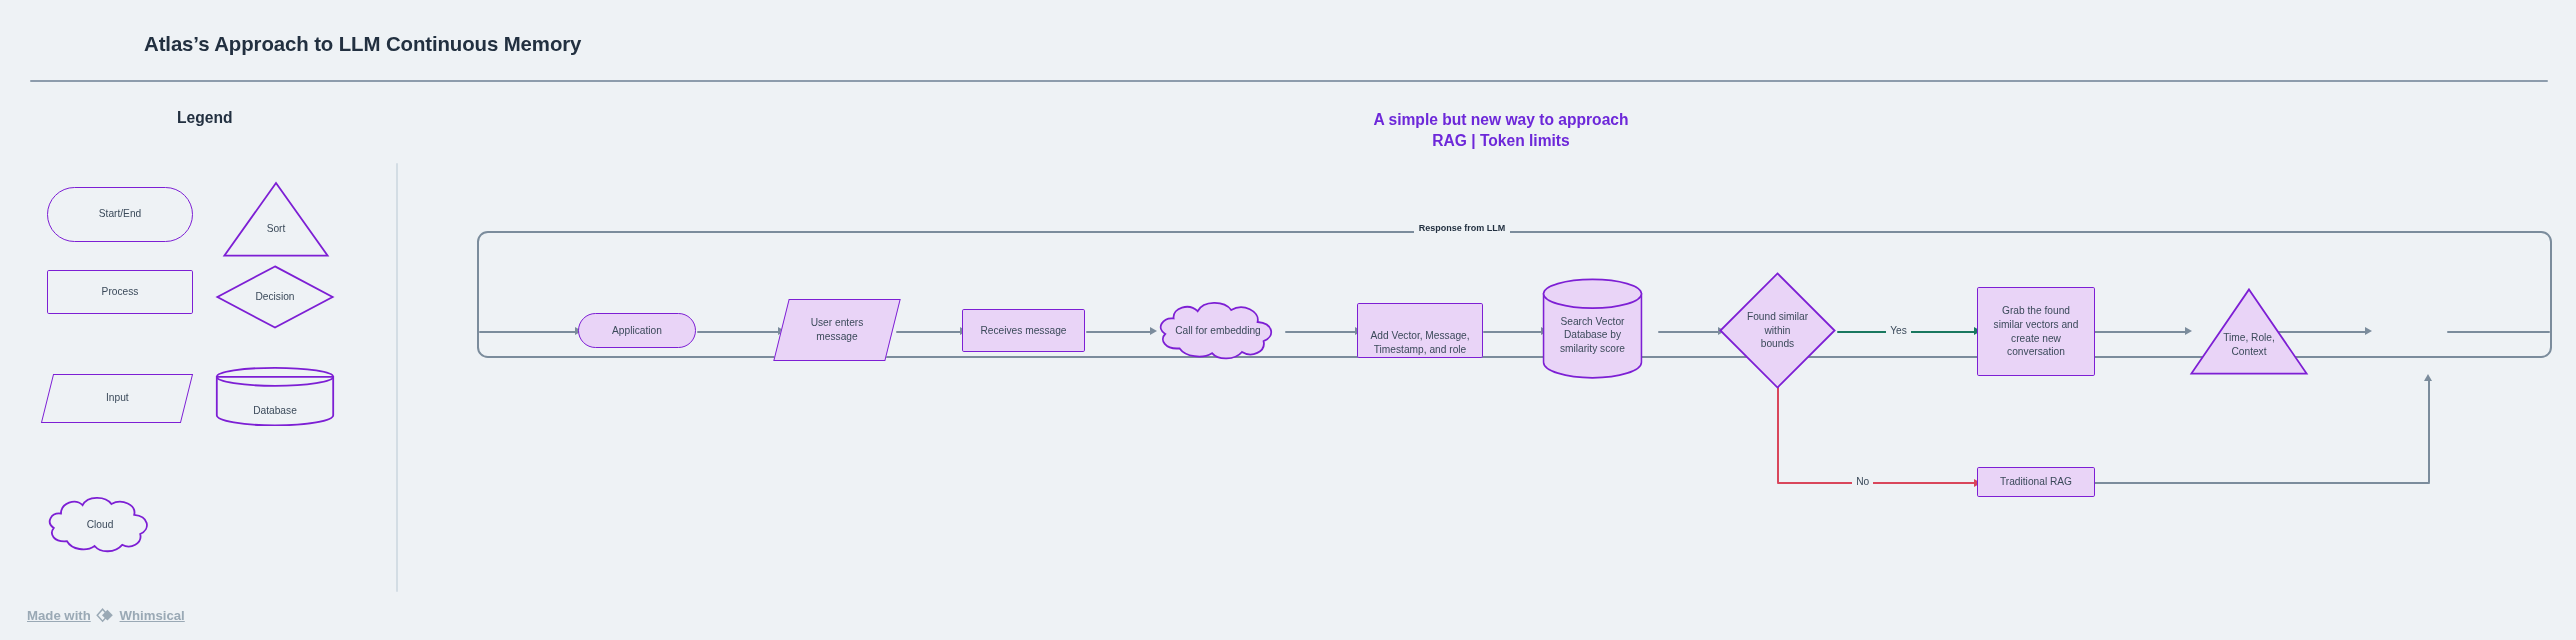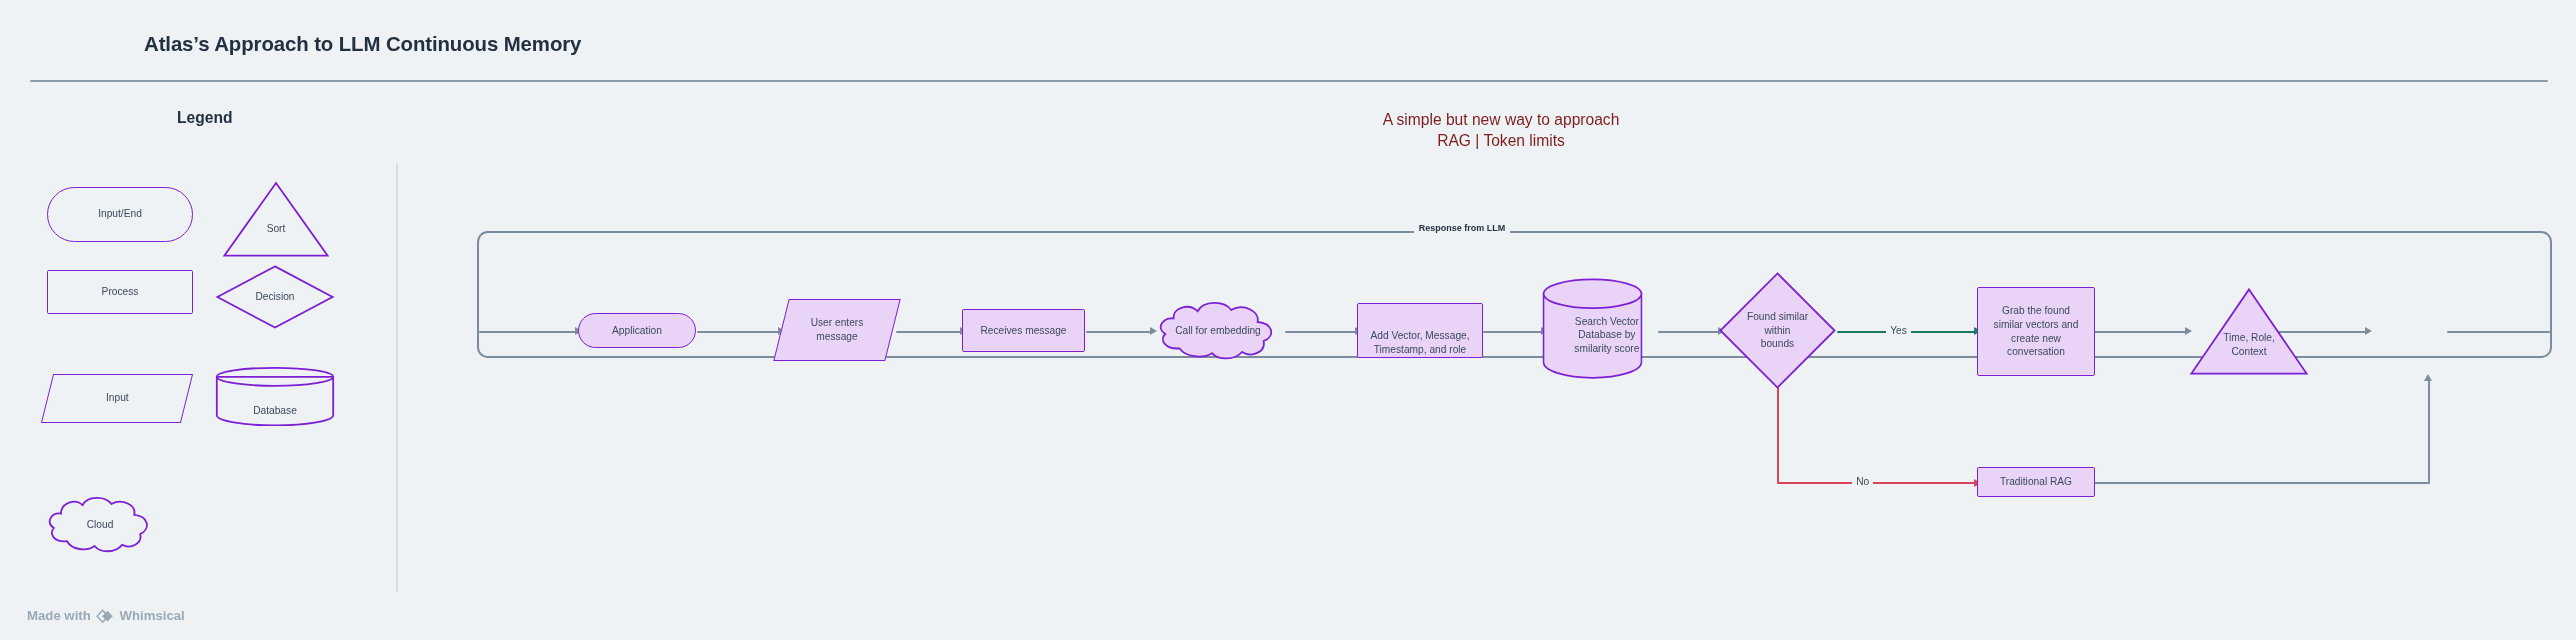--- a/index.html
+++ b/index.html
@@ -39,22 +39,22 @@
     display:flex;align-items:center;justify-content:center;
     text-align:center;
     font-size:10.2px;color:#3b4a5a;
     line-height:1.25;
   }
   .legend-shape .lbl{position:relative;z-index:3;}
 
   
   #flow-title{
     position:absolute;left:1285px;top:109px;width:432px;
-    text-align:center;font-size:15.6px;font-weight:normal;
-    color:#7f1d1d;line-height:1.35;
+    text-align:center;font-size:15.6px;font-weight:bold;
+    color:#6d28d9;line-height:1.35;
   }
 
   
   #loop-box{
     position:absolute;left:477px;top:231px;width:2075px;height:127px;
     border:2.4px solid #7b8c9c;border-radius:10.8px;
     box-sizing:border-box;
     background:transparent;
   }
   #loop-label{
@@ -111,38 +111,38 @@
   }
 
   .edge-label{
     position:absolute;background:#eef2f5;padding:0 4.2px;
     font-size:10.2px;color:#3b4a5a;white-space:nowrap;
   }
 
   
   #footer{
     position:absolute;left:27px;top:608px;
-    display:flex;align-items:flex-end;gap:5.4px;
-    font-size:13.2px;font-weight:bold;color:#9aa9b5;
+    display:flex;align-items:center;gap:5.4px;
+    font-size:13.2px;font-weight:bold;color:#9aa9b5;text-decoration:underline;
   }
   #footer svg{display:block;}
 </style>
 </head>
 <body>
 
 <div class="canvas">
 
   <div id="doc-title">Atlas’s Approach to LLM Continuous Memory</div>
   <div id="header-rule"></div>
 
   <div id="legend-title">Legend</div>
   <div id="legend-divider"></div>
 
   <div class="legend-shape sh-stadium" style="left:47px;top:187px;width:144px;height:53px;background:transparent;border-width:1.8px;">
-    <span class="lbl">Input/End</span>
+    <span class="lbl">Start/End</span>
   </div>
 
   <div class="legend-shape sh-tri" style="left:222px;top:180px;width:108px;height:78px;">
     <svg viewBox="0 0 180 130" preserveAspectRatio="none">
       <polygon points="90,5 176,126 4,126" fill="none" stroke="#7d1fd4" stroke-width="3"></polygon>
     </svg>
     <span class="lbl" style="margin-top:20.4px;">Sort</span>
   </div>
 
   <div class="legend-shape sh-rect" style="left:47px;top:270px;width:144px;height:42px;background:transparent;">
@@ -247,21 +247,21 @@
                C190,90 166,100 150,90 C138,104 110,104 100,92 C84,102 56,98 46,84 Z" fill="#e9d4f7" stroke="#7d1fd4" stroke-width="3"></path>
     </svg>
     <span class="lbl">Call for embedding</span>
   </div>
 
   <div class="node sh-rect" style="left:1357px;top:303px;width:126px;height:55px;align-items:flex-end;">
     <span class="lbl" style="white-space:pre-line;">Add Vector, Message,
 Timestamp, and role</span>
   </div>
 
-  <div class="node sh-db" style="left:1542px;top:277px;width:101px;height:102px;justify-content:flex-end;">
+  <div class="node sh-db" style="left:1542px;top:277px;width:101px;height:102px;">
     <svg viewBox="0 0 196 170" preserveAspectRatio="none">
       <path d="M3,28 L3,142 A95,26 0 0 0 193,142 L193,28 Z" fill="#e9d4f7" stroke="#7d1fd4" stroke-width="3"></path>
       <ellipse cx="98" cy="28" rx="95" ry="24" fill="#e9d4f7" stroke="#7d1fd4" stroke-width="3"></ellipse>
     </svg>
     <span class="lbl" style="white-space:pre-line;margin-top:14.4px;">Search Vector
 Database by
 smilarity score</span>
   </div>
 
   <div class="node sh-dia" style="left:1718px;top:271px;width:119px;height:119px;">

